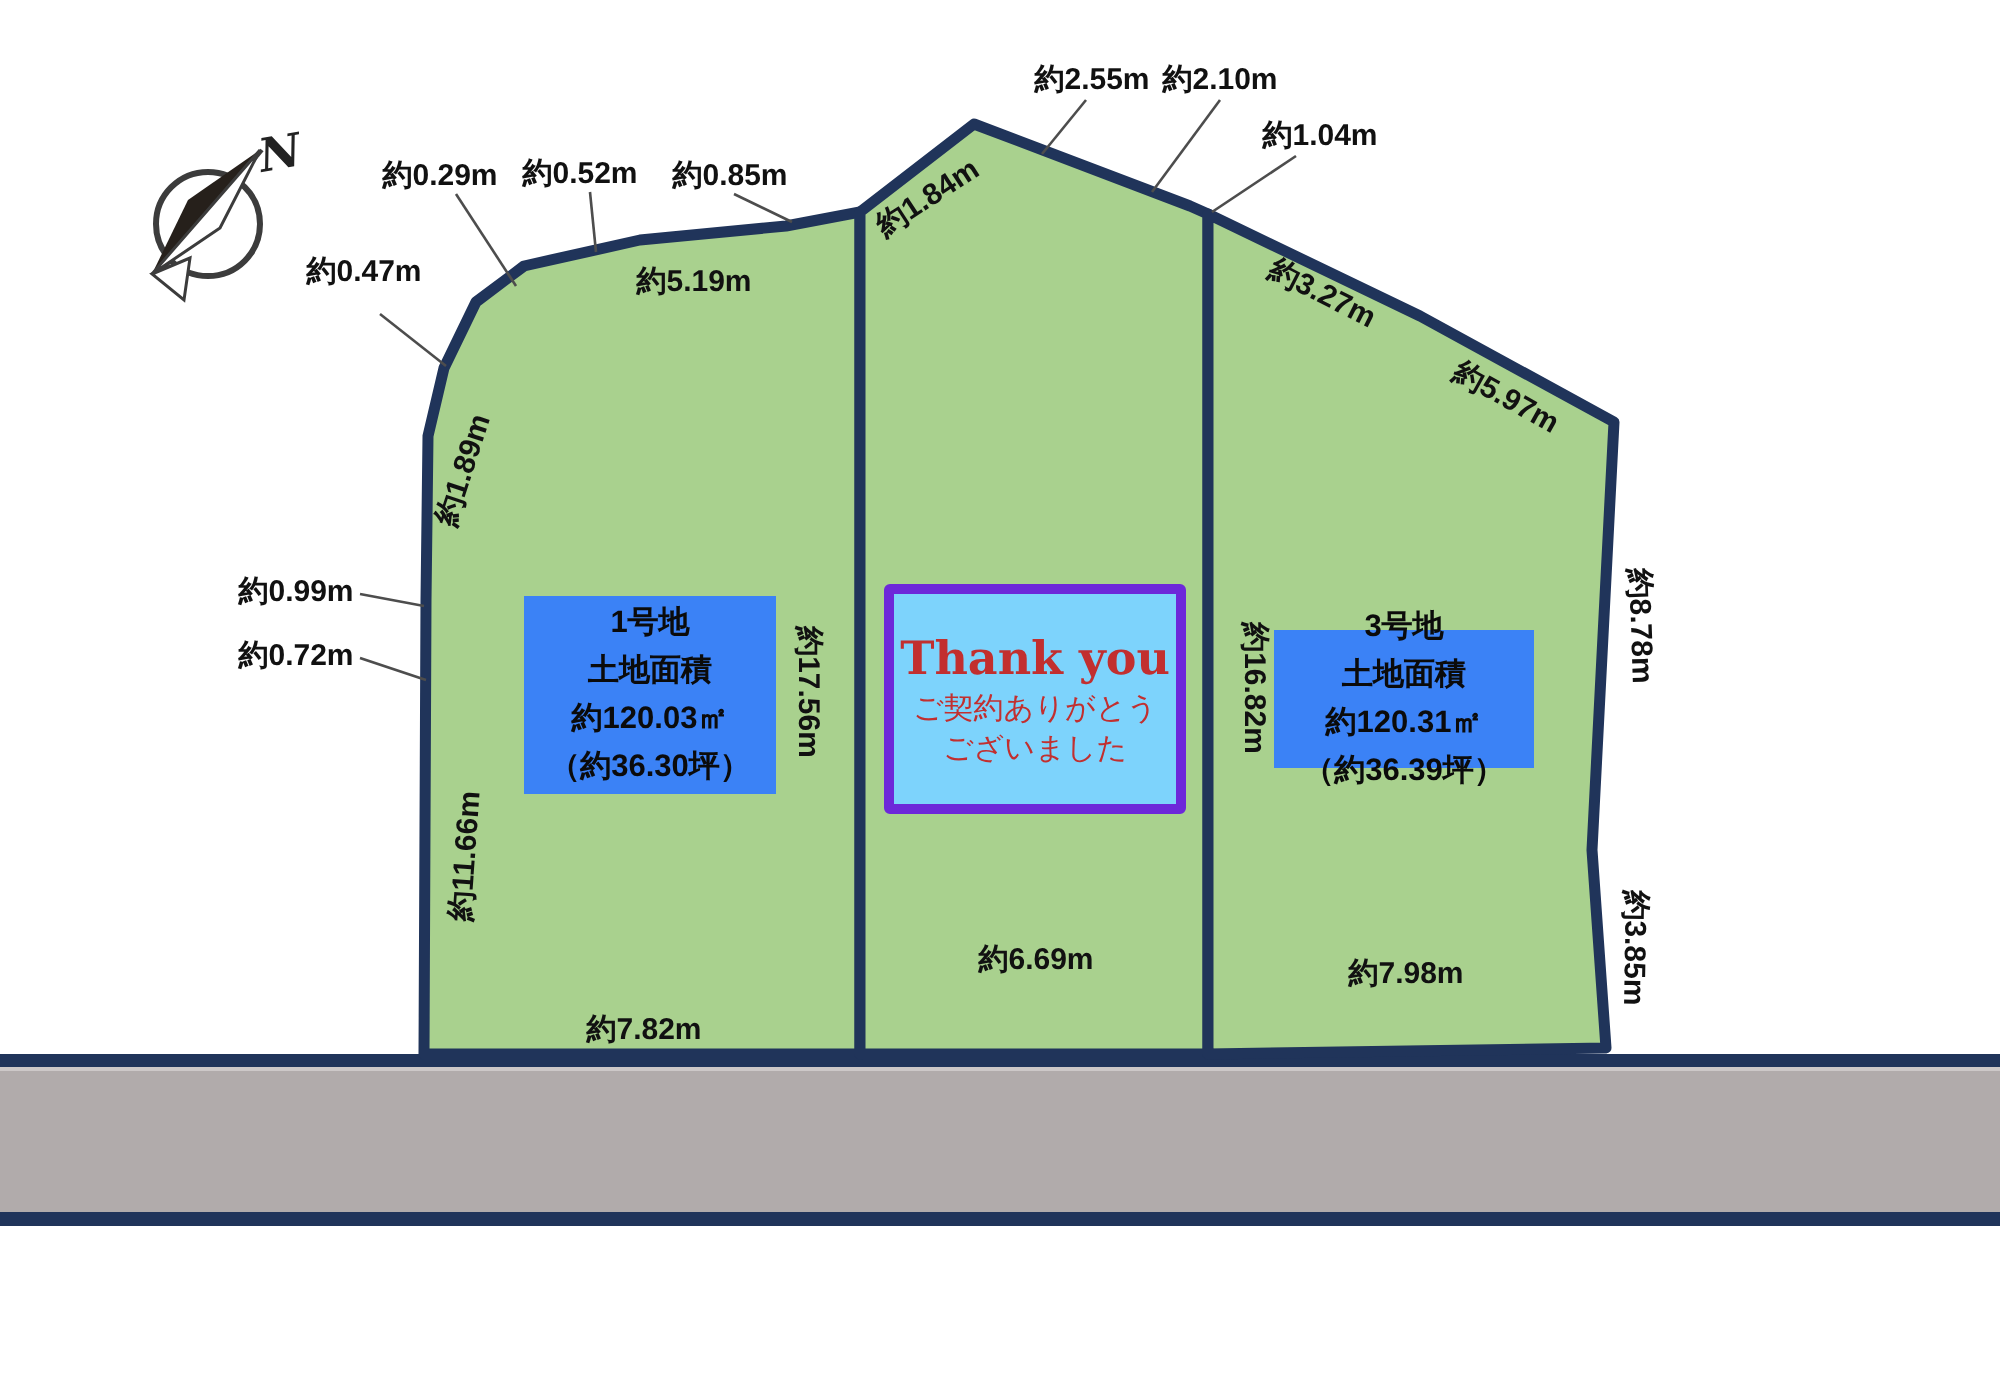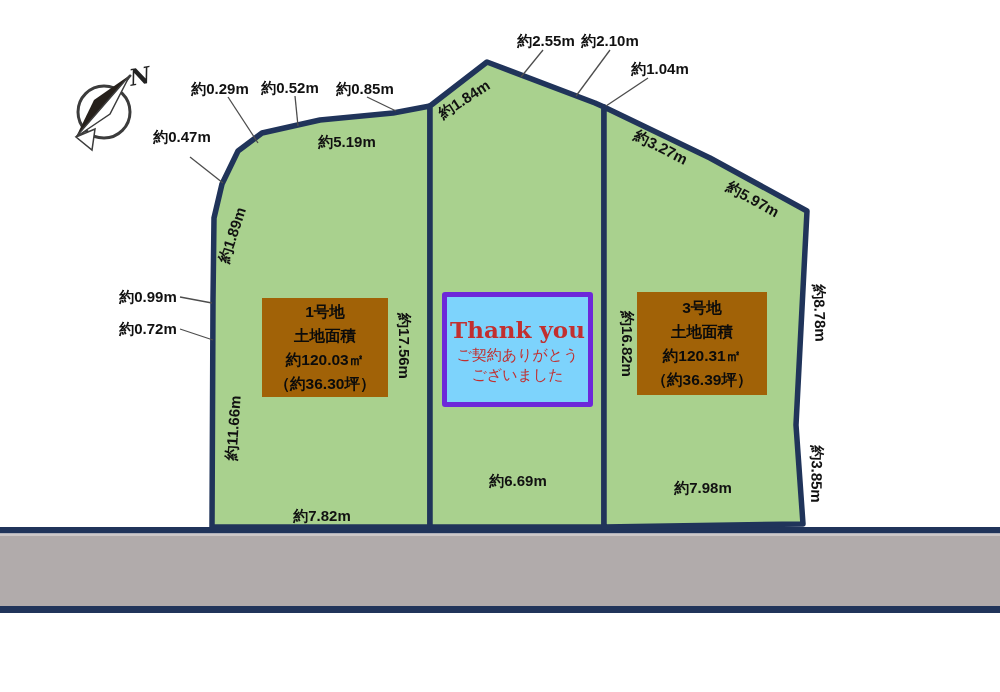--- a/index.html
+++ b/index.html
@@ -7,21 +7,21 @@
     position:relative;width:1000px;height:692px;background:#ffffff;overflow:hidden;
     font-family:"Liberation Sans","DejaVu Sans",sans-serif;
   }
   .stage svg{position:absolute;left:0;top:0;}
   .dim{
     position:absolute;transform:translate(-50%,-50%);
     font-weight:bold;font-size:15px;color:#111;white-space:nowrap;
     letter-spacing:0px;line-height:1;
   }
   .info-box{
-    position:absolute;background:#a16207;display:flex;flex-direction:column;
+    position:absolute;background:#3b82f6;display:flex;flex-direction:column;
     align-items:center;justify-content:center;text-align:center;
     font-weight:bold;color:#0b0b0b;font-size:15.5px;line-height:24px;white-space:nowrap;
   }
   .sold-box{
     position:absolute;background:#7dd3fc;border:5px solid #6d28d9;border-radius:3px;
     display:flex;flex-direction:column;align-items:center;justify-content:center;
     text-align:center;white-space:nowrap;
   }
   .sold-title{
     font-family:"DejaVu Serif","Liberation Serif",serif;
@@ -103,20 +103,20 @@
     <div>約120.03㎡</div>
     <div>（約36.30坪）</div>
   </div>
 
   <div class="sold-box" style="left:442px;top:292px;width:141px;height:105px">
     <div class="sold-title">Thank you</div>
     <div class="sold-line">ご契約ありがとう</div>
     <div class="sold-line">ございました</div>
   </div>
 
-  <div class="info-box" style="left:637px;top:292px;width:130px;height:103px">
+  <div class="info-box" style="left:637px;top:315px;width:130px;height:69px">
     <div>3号地</div>
     <div>土地面積</div>
     <div>約120.31㎡</div>
     <div>（約36.39坪）</div>
   </div>
 
 </div>
 
 </body></html>

